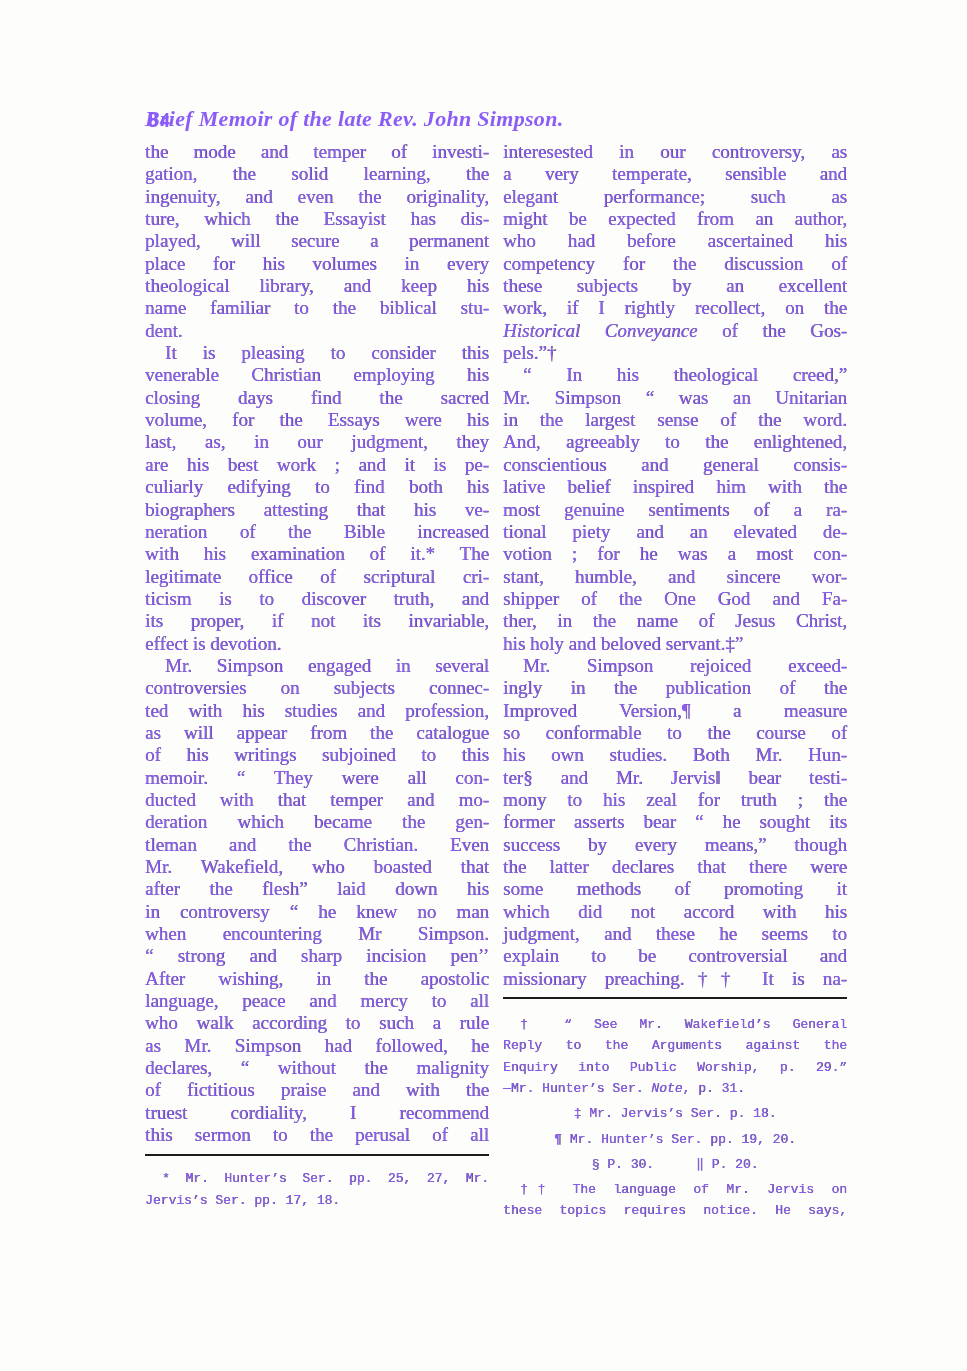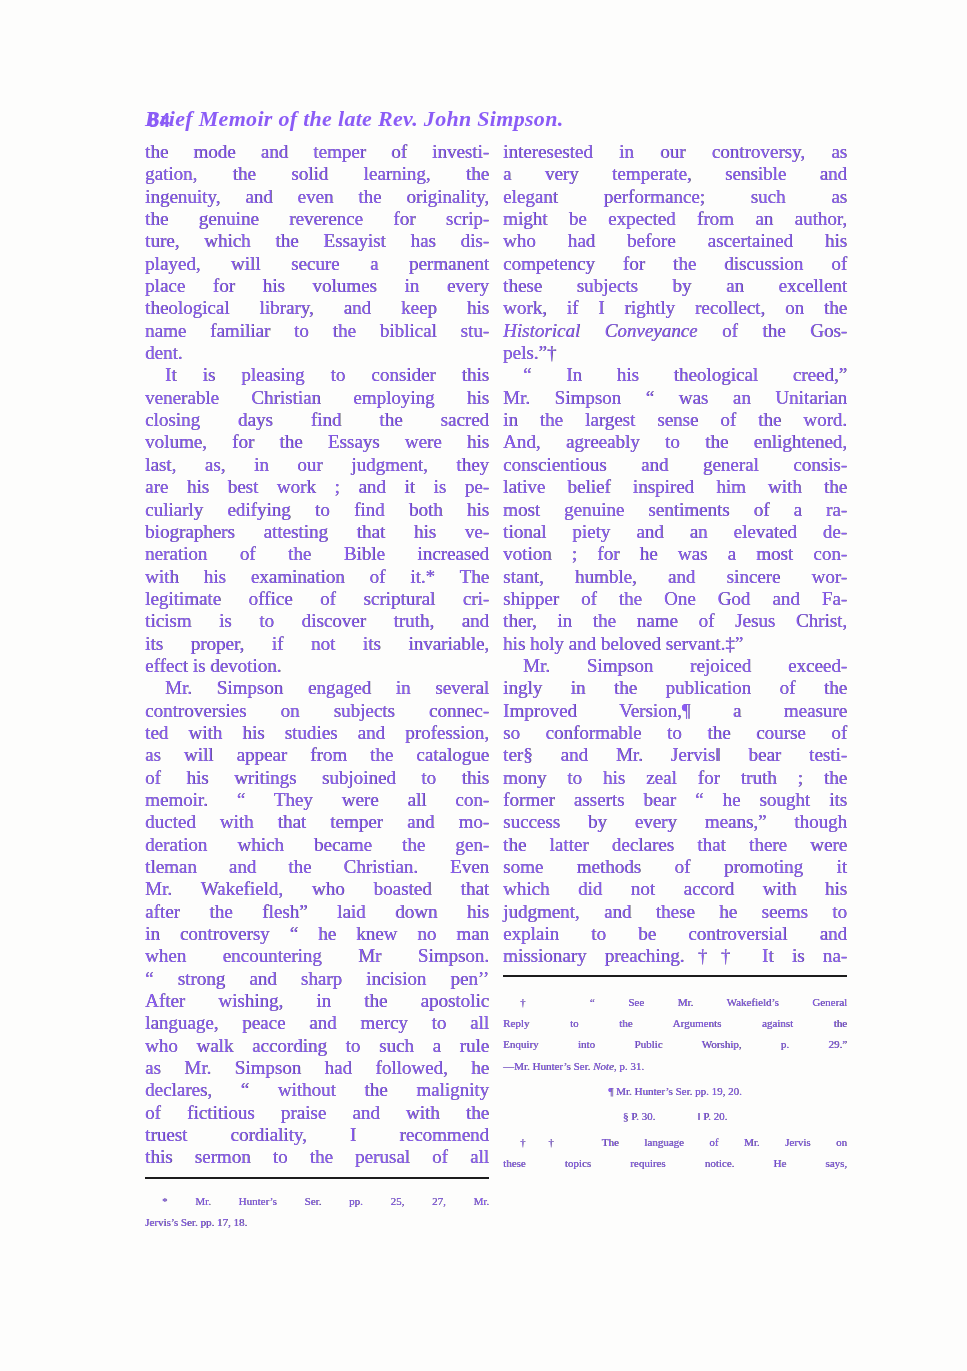--- a/index.html
+++ b/index.html
@@ -61,42 +61,42 @@
   .line.center { text-align: center; text-align-last: center; }
   .line.indent { text-indent: 20px; }
   .fn-rule {
     height: 0;
     border-top: 2px solid #1c1c1c;
     margin-top: 8px;
     margin-bottom: 12px;
   }
   .col-right .fn-rule { margin-top: 7px; margin-bottom: 15px; }
   .footnotes .line {
-    font-size: 11px;
+    font-size: 13px;
     line-height: 21.3px;
+    font-family: Liberation Mono, monospace;
   }
   .footnotes .line.indent { text-indent: 17px; }
   .line.gap-top { margin-top: 4px; }
   .seg-gap { margin-left: 42px; text-align: center; }
   .seg-italic { font-style: italic; }
 </style>
 </head>
 <body>
 
 <div class="page">
   <div class="header-row">
     <span class="page-number">84</span>
     <span class="running-title">Brief Memoir of the late Rev. John Simpson.</span>
   </div>
   <div class="columns">
     <div class="col col-left" id="col-left">
         <div class="line">the mode and temper of investi-</div>
         <div class="line">gation, the solid learning, the</div>
         <div class="line">ingenuity, and even the originality,</div>
-        <div class="line">the genuine reverence for scrip-</div>
         <div class="line">ture, which the Essayist has dis-</div>
         <div class="line">played, will secure a permanent</div>
         <div class="line">place for his volumes in every</div>
         <div class="line">theological library, and keep his</div>
         <div class="line">name familiar to the biblical stu-</div>
         <div class="line left">dent.</div>
         <div class="line indent">It is pleasing to consider this</div>
         <div class="line">venerable Christian employing his</div>
         <div class="line">closing days find the sacred</div>
         <div class="line">volume, for the Essays were his</div>
@@ -159,36 +159,38 @@
         <div class="line">tional piety and an elevated de-</div>
         <div class="line">votion ; for he was a most con-</div>
         <div class="line">stant, humble, and sincere wor-</div>
         <div class="line">shipper of the One God and Fa-</div>
         <div class="line">ther, in the name of Jesus Christ,</div>
         <div class="line left">his holy and beloved servant.‡”</div>
         <div class="line indent">Mr. Simpson rejoiced exceed-</div>
         <div class="line">ingly in the publication of the</div>
         <div class="line">Improved Version,¶ a measure</div>
         <div class="line">so conformable to the course of</div>
+        <div class="line">his own studies. Both Mr. Hun-</div>
         <div class="line">ter§ and Mr. Jervis‖ bear testi-</div>
         <div class="line">mony to his zeal for truth ; the</div>
         <div class="line">former asserts bear “ he sought its</div>
         <div class="line">success by every means,” though</div>
         <div class="line">the latter declares that there were</div>
         <div class="line">some methods of promoting it</div>
         <div class="line">which did not accord with his</div>
         <div class="line">judgment, and these he seems to</div>
         <div class="line">explain to be controversial and</div>
         <div class="line">missionary preaching.†† It is na-</div>
         <div class="fn-rule"></div>
         <div class="footnotes">
           <div class="line indent">† “ See Mr. Wakefield’s General</div>
           <div class="line">Reply to the Arguments against the</div>
           <div class="line">Enquiry into Public Worship, p. 29.”</div>
           <div class="line left"><span>—Mr. Hunter’s Ser. </span><span class="seg-italic">Note</span><span>, p. 31.</span></div>
+          <div class="line center gap-top">‡ Mr. Jervis’s Ser. p. 18.</div>
           <div class="line center gap-top">¶ Mr. Hunter’s Ser. pp. 19, 20.</div>
           <div class="line center gap-top"><span>§ P. 30.</span><span class="seg-gap">‖ P. 20.</span></div>
           <div class="line indent gap-top">†† The language of Mr. Jervis on</div>
           <div class="line">these topics requires notice. He says,</div>
         </div>
       </div>
   </div>
 </div>
 
 </body></html>

